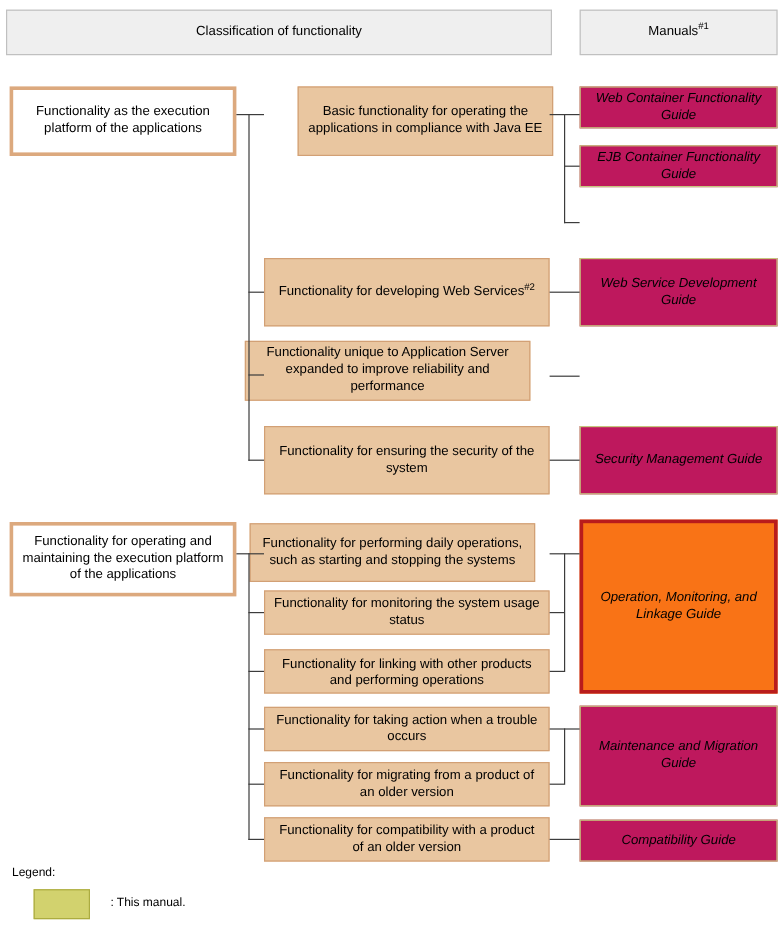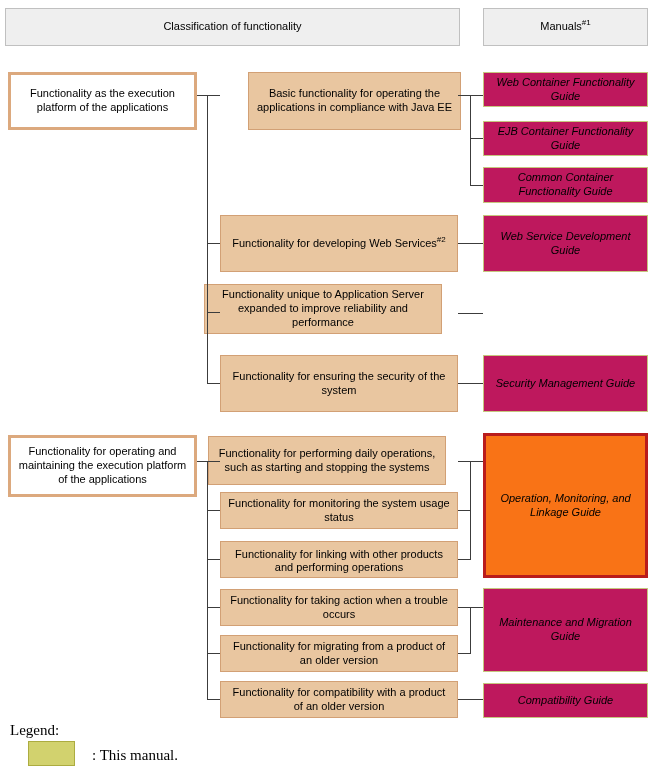--- a/index.html
+++ b/index.html
@@ -14,21 +14,21 @@
   }
   .hdr    { background:#EFEFEF; border:1px solid #C0C0C0; }
   .cat    { background:#FFFFFF; border:3px solid #DCA97E; }
   .func   { background:#E9C6A0; border:1px solid #D2A075; }
   .manual { background:#be185d; border:1px solid #C6C67E; font-style:italic; }
   .manual-hl { background:#f97316; border:3px solid #b91c1c; font-style:italic; }
   .hline, .vline { position:absolute; background:#3C3C3C; }
   .hline { height:1px; }
   .vline { width:1px; }
   sup { font-size:8px; line-height:0; }
-  .legend-title, .legend-text { position:absolute; font-size:15px;font-family:Liberation Serif, serif; }
+  .legend-title, .legend-text { position:absolute; font-size:10px; }
   .legend-swatch { position:absolute; box-sizing:border-box; background:#D2D26E; border:1px solid #ACAC40; }
 </style>
 </head>
 <body>
 
 <div class="canvas">
 
   <div class="box hdr" style="left:5px; top:8px; width:455px; height:38px;">
     <span>Classification of functionality</span>
   </div>
@@ -51,23 +51,20 @@
   </div>
   <div class="box func" style="left:220px; top:355px; width:238px; height:57px;">
     <span>Functionality for ensuring the security of the system</span>
   </div>
 
   <div class="box manual" style="left:483px; top:72px; width:165px; height:35px;">
     <span>Web Container Functionality Guide</span>
   </div>
   <div class="box manual" style="left:483px; top:121px; width:165px; height:35px;">
     <span>EJB Container Functionality Guide</span>
-  </div>
-  <div class="box manual" style="left:483px; top:167px; width:165px; height:36px;">
-    <span>Common Container Functionality Guide</span>
   </div>
   <div class="box manual" style="left:483px; top:215px; width:165px; height:57px;">
     <span>Web Service Development Guide</span>
   </div>
   <div class="box manual" style="left:483px; top:355px; width:165px; height:57px;">
     <span>Security Management Guide</span>
   </div>
 
   <div class="box cat" style="left:8px; top:435px; width:189px; height:62px;">
     <span>Functionality for operating and maintaining the execution platform of the applications</span>

